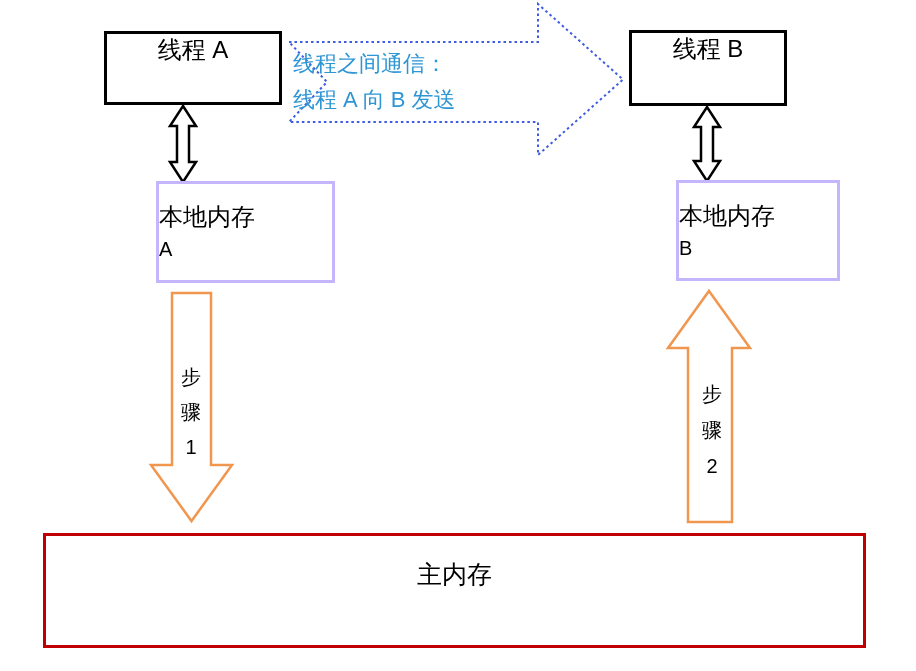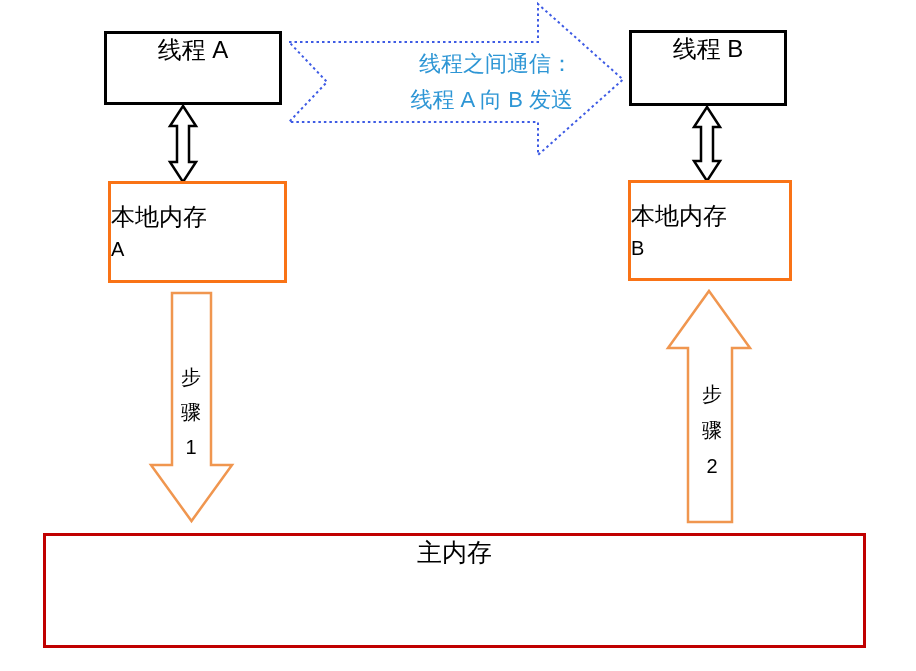--- a/index.html
+++ b/index.html
@@ -30,38 +30,40 @@
     justify-content: center;
     color: #000000;
   }
   .box-thread {
     border: 3px solid #000000;
     font-size: 24px;
   }
   #thread-a { left: 104px; top: 31px;  width: 178px; height: 74px; }
   #thread-b { left: 629px; top: 30px;  width: 158px; height: 76px; }
   .box-local {
-    border: 3px solid #f97316;
+    border: 3px solid #c4b5fd;
     flex-direction: column;
+    margin-left: 48px;
   }
   #local-a  { left: 108px; top: 181px; width: 179px; height: 102px; }
   #local-b  { left: 628px; top: 180px; width: 164px; height: 101px; }
   .local-line1 { font-size: 24px; line-height: 34px; }
   .local-line2 { font-size: 20px; line-height: 30px; }
   #main-memory {
     left: 43px; top: 533px; width: 823px; height: 115px;
     border: 3px solid #C00000;
     align-items: flex-start;
     font-size: 25px;
+    padding-top: 22px;
   }
   .comm-text {
     position: absolute;
     left: 293px;
     width: 280px;
-    text-align: right;
+    text-align: left;
     color: #2E96D5;
     font-size: 22px;
     line-height: 28px;
   }
   #comm-line1 { top: 50px; }
   #comm-line2 { top: 86px; }
   .step-label {
     position: absolute;
     width: 30px;
     text-align: center;

